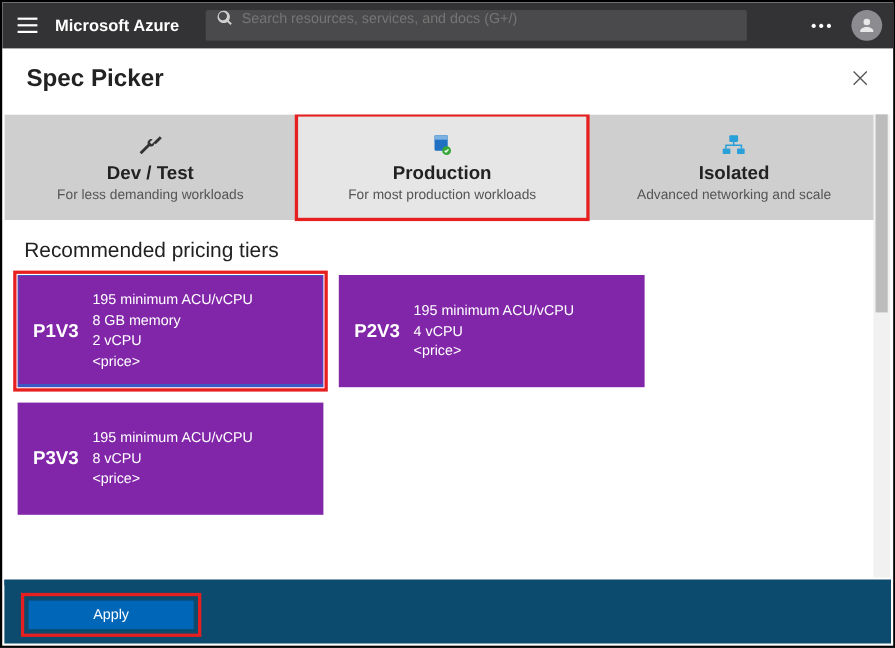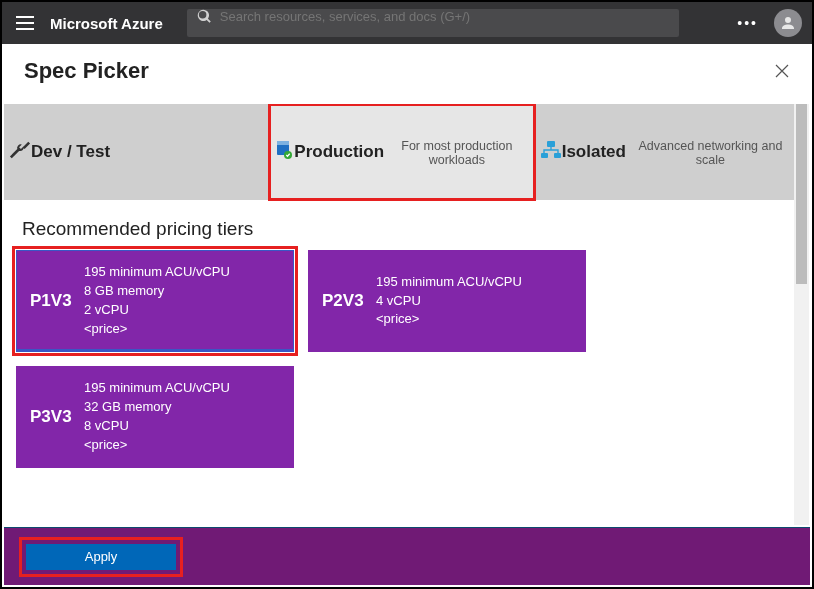--- a/index.html
+++ b/index.html
@@ -47,21 +47,21 @@
     position: absolute; left: 2px; right: 2px; top: 102px; bottom: 62px;
     overflow: hidden;
   }
   .content { width: 796px; }
 
   
   .cat-strip {
     display: flex; height: 96px; background: #cfcfcf;
   }
   .cat {
-    flex: 1; display: flex; flex-direction: row; align-items: center; justify-content: flex-start;
+    flex: 1; display: flex; flex-direction: column; align-items: center; justify-content: center;
     cursor: pointer; border: 1px solid transparent; padding: 6px 4px;
   }
   .cat.active { background: #e6e6e6; }
   .cat.highlight { outline: 3px solid #e62020; outline-offset: -2px; }
   .cat .ic { height: 24px; display:flex; align-items:center; justify-content:center; margin-bottom: 4px; }
   .cat .ttl { font-size: 17px; font-weight: 600; color: #222; }
   .cat .sub { font-size: 12.5px; color: #555; margin-top: 2px; text-align:center; }
 
   .section-h {
     font-size: 19px; font-weight: 400; color: #222;
@@ -74,21 +74,21 @@
     display: flex; align-items: center; cursor: pointer; position: relative;
     padding: 8px 14px;
   }
   .tier .sku { font-size: 17px; font-weight: 700; width: 54px; }
   .tier .specs { font-size: 13px; line-height: 1.45; }
   .tier.selected { outline: 3px solid #e62020; outline-offset: 1px; box-shadow: inset 0 0 0 1px #3a57c4, inset 0 -3px 0 0 #3a57c4; }
 
   
   .actionbar {
     position: absolute; left: 2px; right: 2px; bottom: 2px; height: 58px;
-    border-top: 1px solid #0c4a6e; background: #701a75;
+    border-top: 5px solid #0c4a6e; background: #0c4a6e;
     display: flex; align-items: center; padding-left: 18px;
   }
   .btn-apply {
     width: 150px; height: 26px; background: #0067b8; color: #fff;
     border: none; font-size: 13px; cursor: pointer;
   }
   .apply-highlight { outline: 3px solid #e62020; padding: 4px; display:inline-block; }
 
   
   .vscroll {
@@ -138,20 +138,21 @@
   <div class="content">
 
     <div class="cat-strip">
       <div class="cat">
         <div class="ic">
           <svg width="22" height="22" viewBox="0 0 24 24" fill="#333">
               <path d="M21 3l-6 6 2 2 6-6-2-2zM3 21l6-6-2-2-6 6 2 2zM14 6a4 4 0 0 0-5 5l-6 6 2 2 6-6a4 4 0 0 0 5-5l-3 3-2-2 3-3z"></path>
             </svg>
         </div>
         <div class="ttl">Dev / Test</div>
+        <div class="sub">For less demanding workloads</div>
       </div>
       <div class="cat active highlight">
         <div class="ic">
           <svg width="20" height="22" viewBox="0 0 20 22">
               <rect x="3" y="2" width="12" height="14" rx="1" fill="#1f6fc2"></rect>
               <rect x="3" y="2" width="12" height="4" fill="#7db1e0"></rect>
               <circle cx="14" cy="16" r="4" fill="#35a837"></circle>
               <path d="M12.3 16l1.2 1.2 2.2-2.4" stroke="#fff" stroke-width="1.3" fill="none"></path>
             </svg>
         </div>
@@ -189,21 +190,20 @@
         <div class="specs">
           <div>195 minimum ACU/vCPU</div>
           <div>4 vCPU</div>
           <div>&lt;price&gt;</div>
         </div>
       </div>
       <div class="tier">
         <div class="sku">P3V3</div>
         <div class="specs">
           <div>195 minimum ACU/vCPU</div>
-          <div>32 GB memory</div>
           <div>8 vCPU</div>
           <div>&lt;price&gt;</div>
         </div>
       </div>
     </div>
 
   </div>
 </div>
 
 <div class="vscroll">

